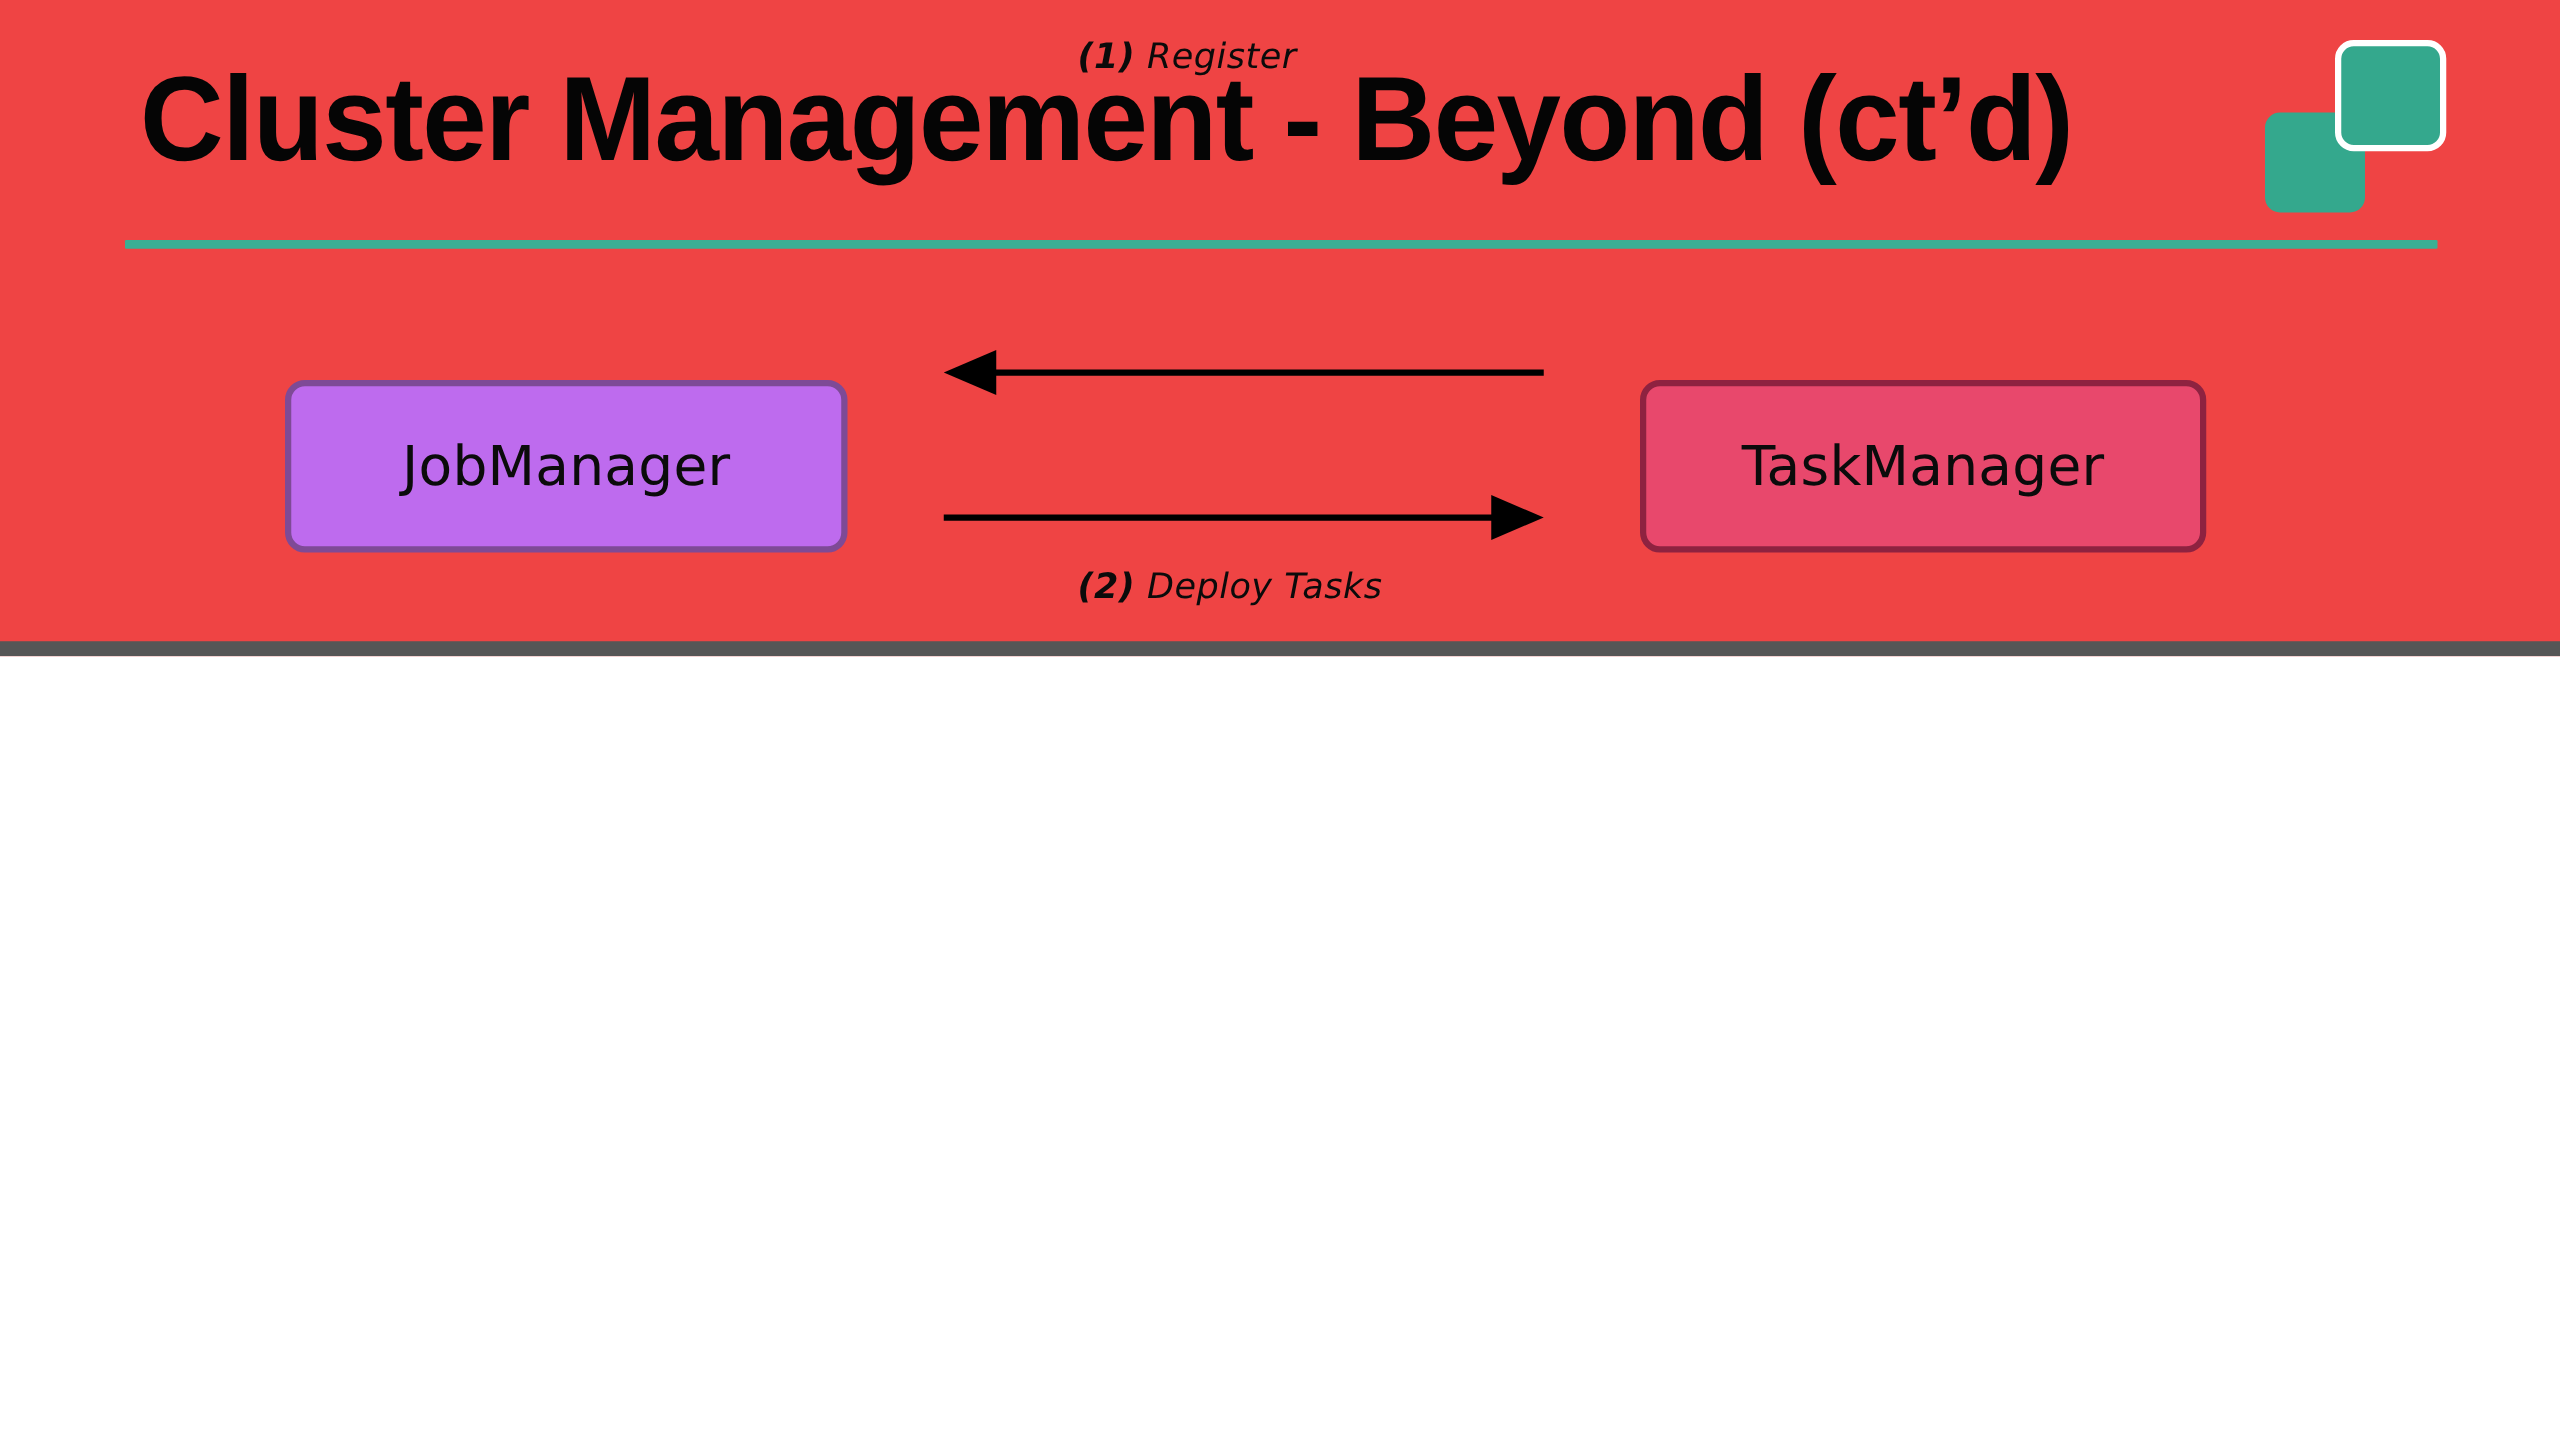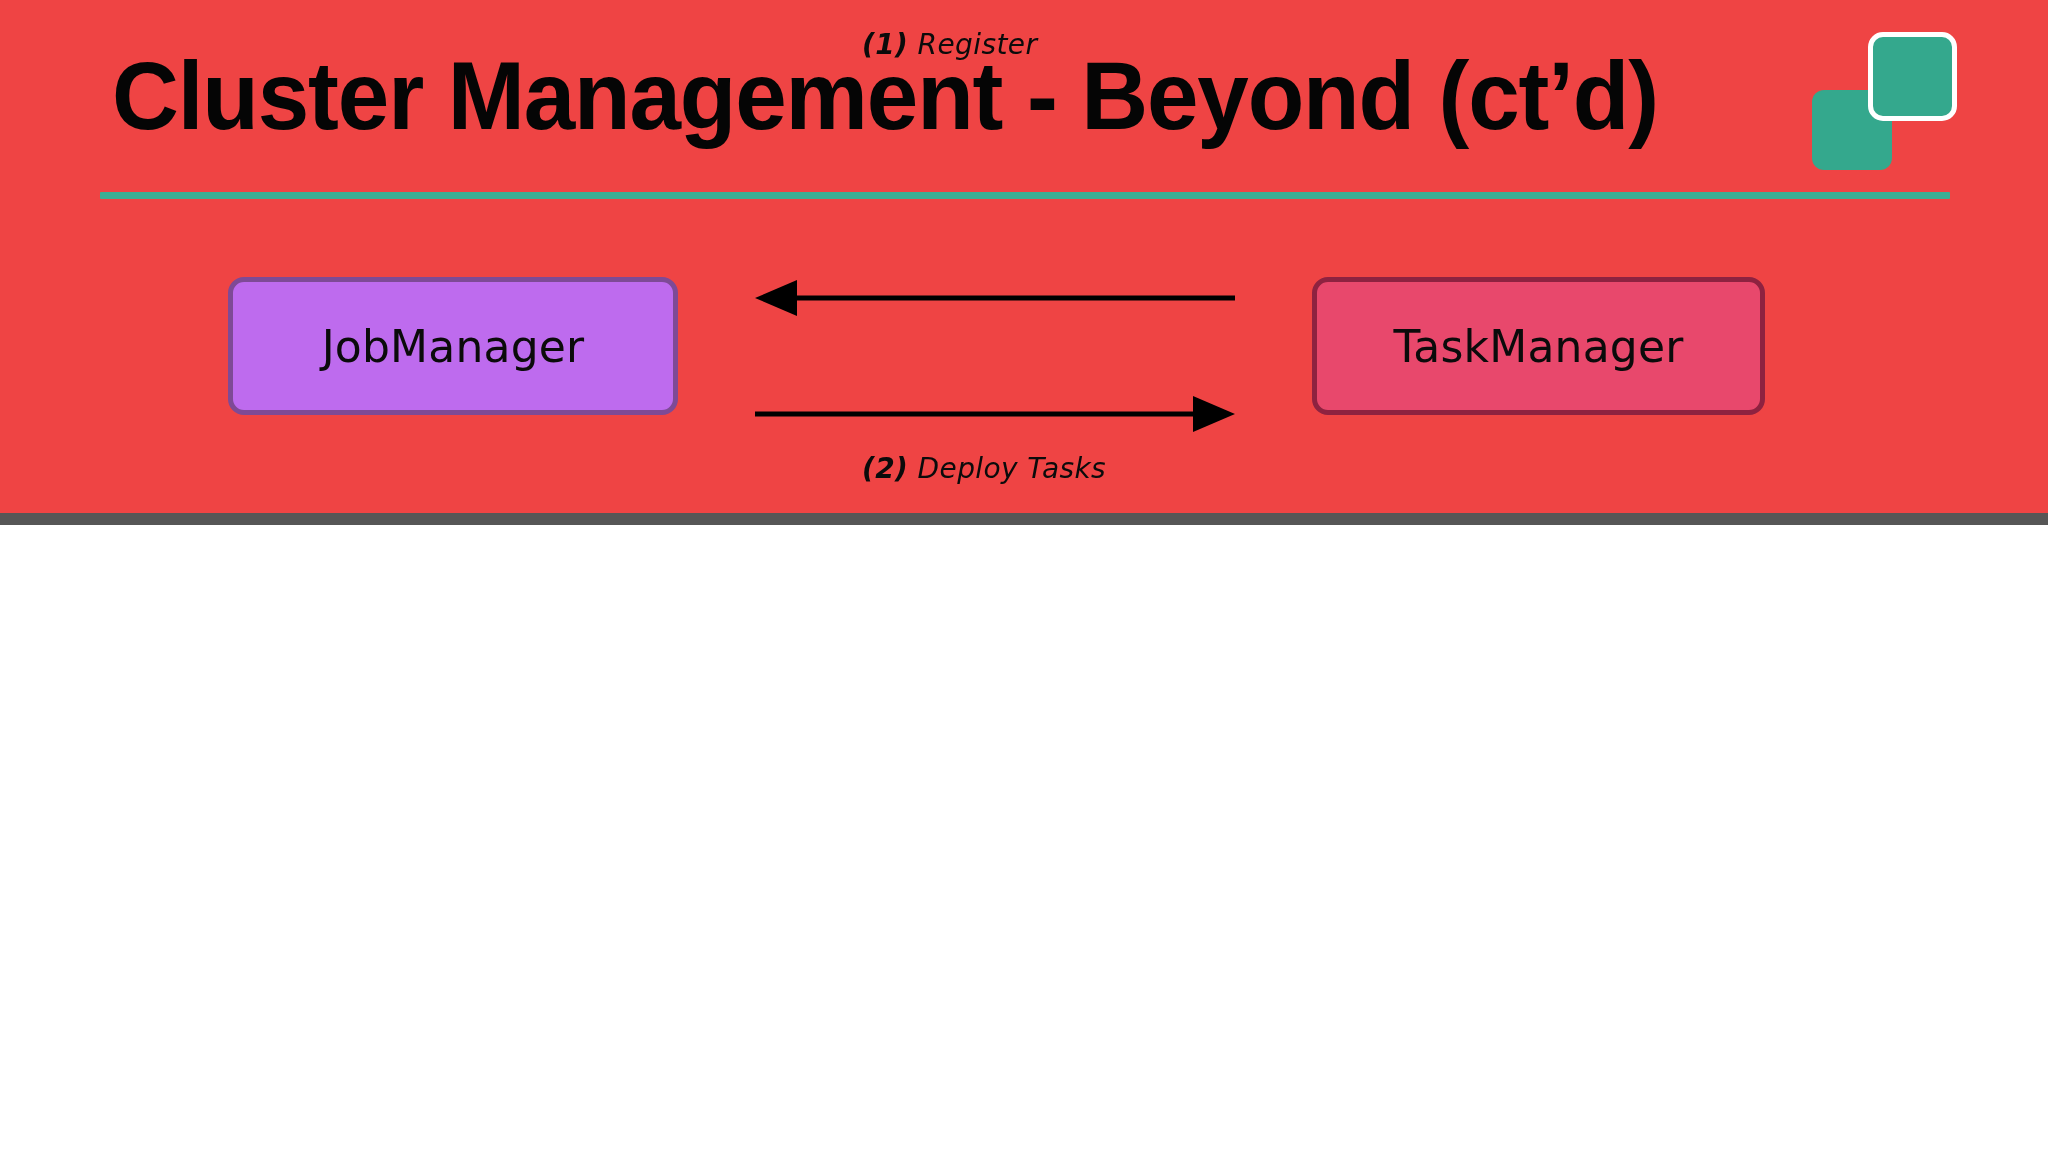--- a/index.html
+++ b/index.html
@@ -106,20 +106,21 @@
     box-sizing: border-box;
     border-radius: 16px;
     display: flex;
     align-items: center;
     justify-content: center;
     font-family: "DejaVu Sans", "Liberation Sans", sans-serif;
     font-weight: 400;
     font-size: 44px;
     color: #0b0b0b;
     letter-spacing: 0.2px;
+    margin-top: 27px;
   }
   #node-jobmanager {
     left: 228px;
     top: 77px;
     width: 450px;
     height: 138px;
     background: #BE6BEE;
     border: 5px solid #7E4A96;
   }
   #node-taskmanager {

